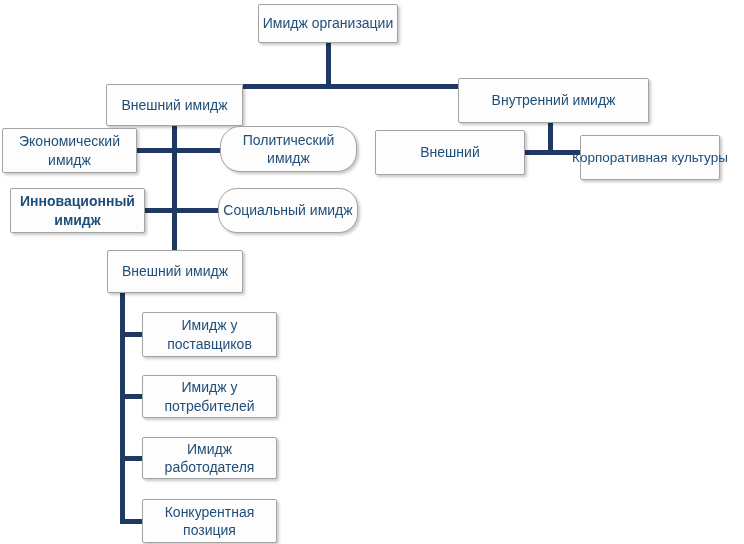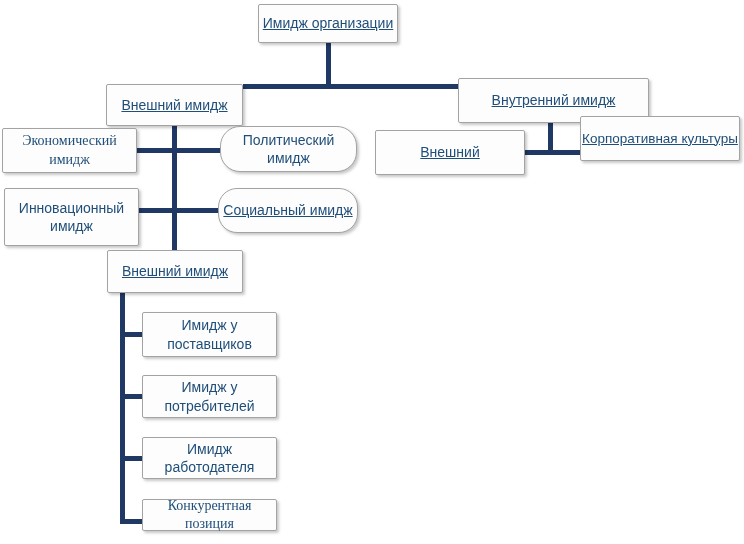--- a/index.html
+++ b/index.html
@@ -20,42 +20,42 @@
     display:flex;
     align-items:center;
     justify-content:center;
     text-align:center;
     color:#1f4e79;
     font-size:14px;
     line-height:1.3;
     white-space:pre-line;
     padding:1px 2px;
   }
-  .nw{white-space:nowrap;text-decoration:underline;}
+  .nw{white-space:nowrap;}
   .small{font-size:13.5px;}
   .line{
     position:absolute;
     background:#1f3864;
   }
 
   
   #n-org         {left:258px;top:4px;  width:140px;height:39px;}
   #n-external    {left:106px;top:64px; width:137px;height:42px;margin-top:20px;}
   #n-internal    {left:458px;top:78px; width:191px;height:45px;}
-  #n-economic    {left:2px;  top:128px;width:135px;height:45px;font-family:Liberation Serif, serif;}
+  #n-economic    {left:2px;  top:128px;width:135px;height:45px;}
   #n-political   {left:220px;top:126px;width:137px;height:46px;border-radius:20px;}
-  #n-innovation  {left:4px;  top:188px;width:135px;height:58px;}
+  #n-innovation  {left:10px;  top:188px;width:135px;height:45px;font-weight:bold;}
   #n-social      {left:218px;top:188px;width:140px;height:45px;border-radius:19px;}
   #n-personnel   {left:375px;top:130px;width:150px;height:45px;}
-  #n-corporate   {left:580px;top:116px;width:160px;height:45px;}
+  #n-corporate   {left:580px;top:135px;width:140px;height:45px;}
   #n-business    {left:107px;top:250px;width:136px;height:43px;}
   #n-suppliers   {left:142px;top:312px;width:135px;height:45px;}
   #n-consumers   {left:142px;top:375px;width:135px;height:43px;}
   #n-employer    {left:142px;top:437px;width:135px;height:42px;}
-  #n-competitive {left:142px;top:499px;width:135px;height:32px;font-family:Liberation Serif, serif;}
+  #n-competitive {left:142px;top:499px;width:135px;height:44px;}
 
   
   #c-org-v      {left:326px;top:43px; width:5px;  height:46px;}
   #c-main-h     {left:243px;top:84px; width:215px;height:5px;}
   #c-external-v {left:172px;top:106px;width:5px;  height:146px;}
   #c-left-h1    {left:137px;top:148px;width:83px; height:5px;}
   #c-left-h2    {left:137px;top:208px;width:83px; height:5px;}
   #c-internal-v {left:548px;top:107px;width:5px;  height:48px;}
   #c-internal-h {left:525px;top:150px;width:55px; height:5px;}
   #c-business-v {left:120px;top:293px;width:5px;  height:231px;}

